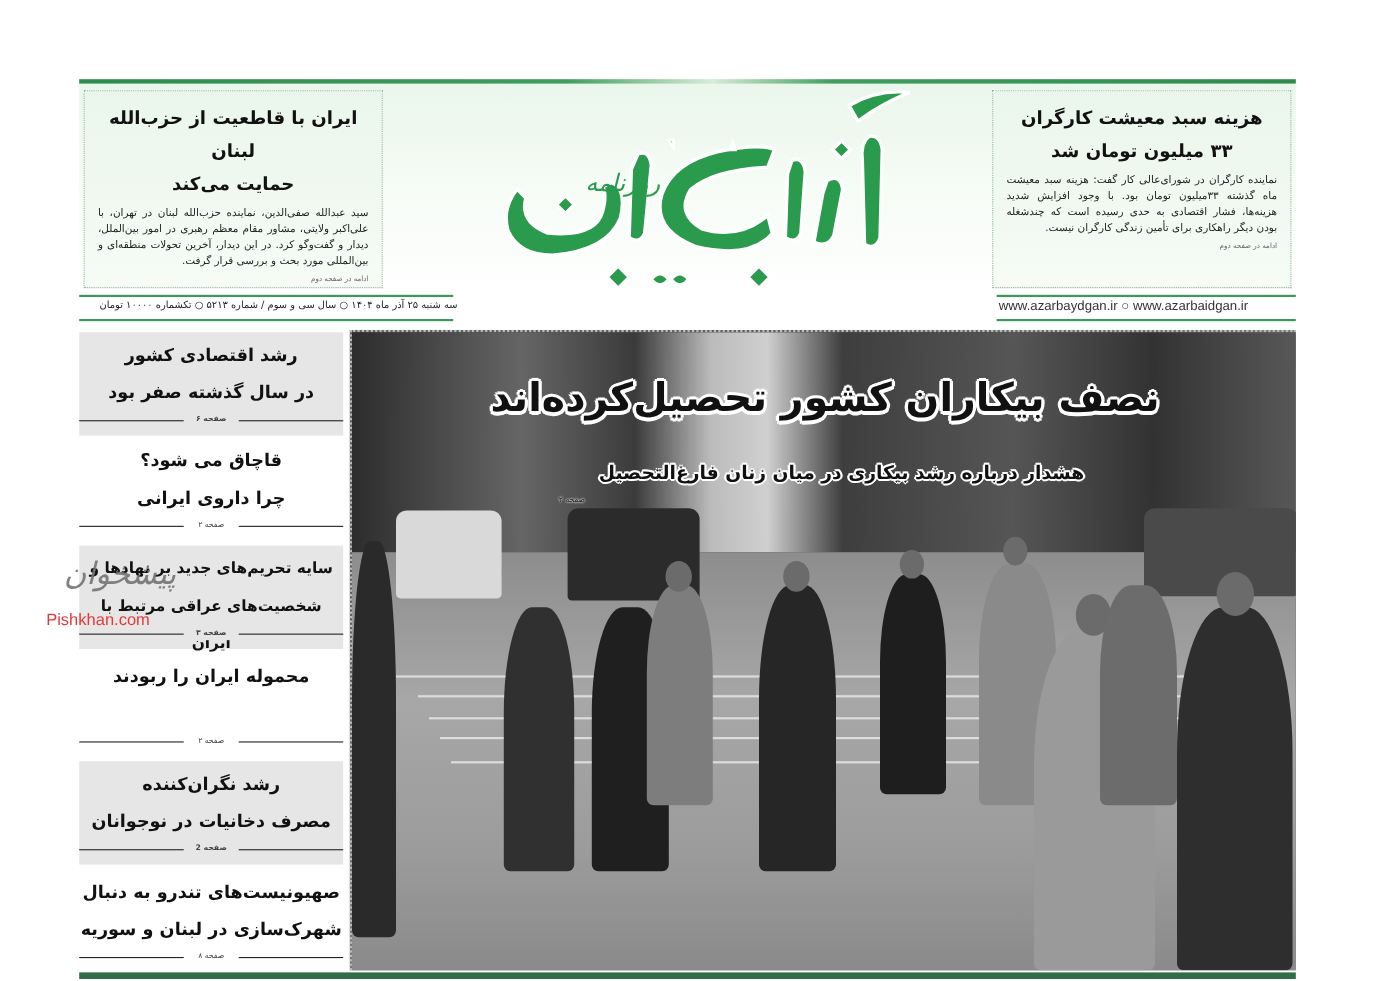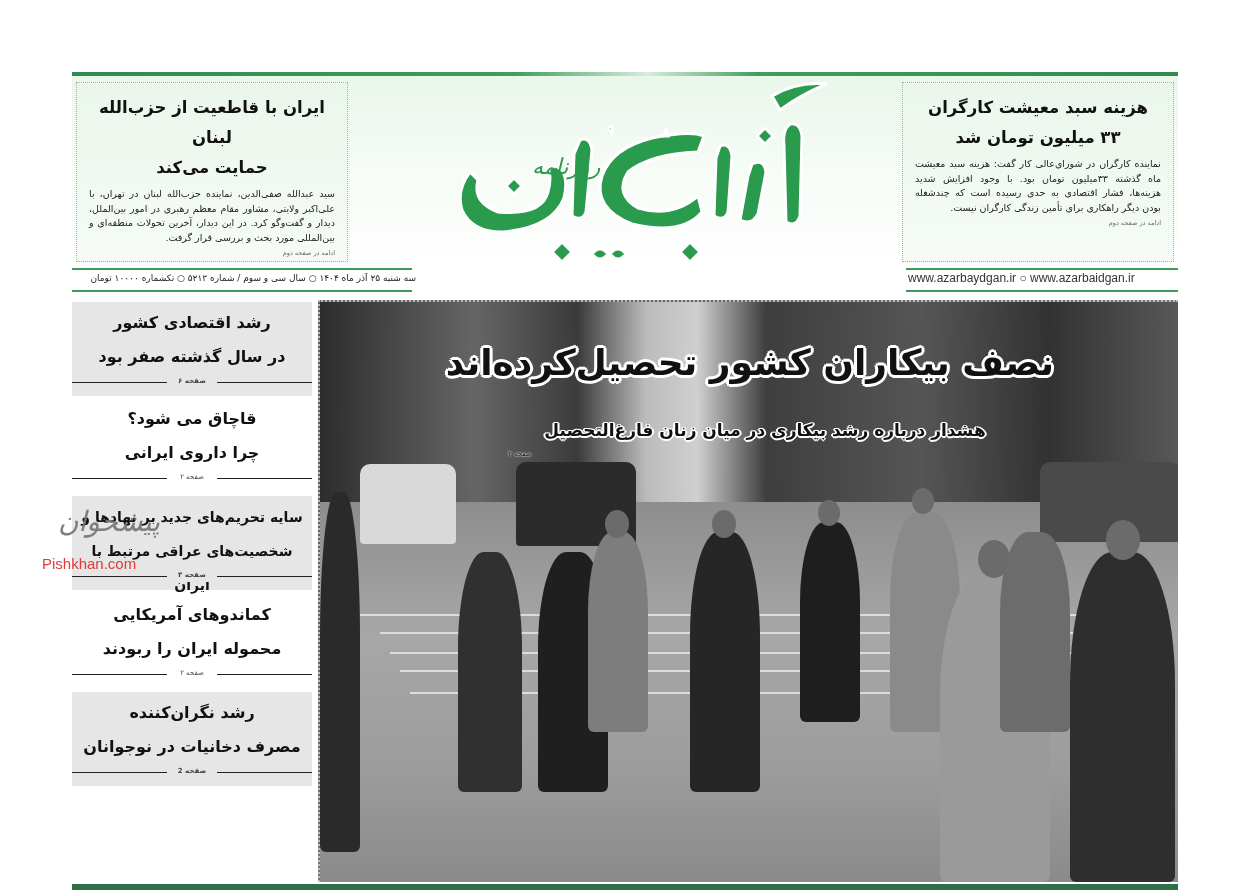--- a/index.html
+++ b/index.html
@@ -162,33 +162,40 @@
     </div>
     <div class="side-item shaded" style="top:194px">
       <h3 style="font-size:14px">سایه تحریم‌های جدید بر نهادها و</h3>
       <h3 style="font-size:14px">شخصیت‌های عراقی مرتبط با ایران</h3>
       <div class="side-ref">
           <div class="bar"></div>
           <div class="lbl">صفحه ۳</div>
         </div>
     </div>
     <div class="side-item" style="top:292px">
-      <h3>کماندوهای آمریکایی</h3>
       <h3>محموله ایران را ربودند</h3>
       <div class="side-ref">
           <div class="bar"></div>
           <div class="lbl">صفحه ۲</div>
         </div>
     </div>
     <div class="side-item shaded" style="top:390px">
       <h3>رشد نگران‌کننده</h3>
       <h3>مصرف دخانیات در نوجوانان</h3>
       <div class="side-ref">
           <div class="bar"></div>
           <div class="lbl">صفحه 2</div>
+        </div>
+    </div>
+    <div class="side-item" style="top:488px">
+      <h3>صهیونیست‌های تندرو به دنبال</h3>
+      <h3>شهرک‌سازی در لبنان و سوریه</h3>
+      <div class="side-ref">
+          <div class="bar"></div>
+          <div class="lbl">صفحه ۸</div>
         </div>
     </div>
   </div>
 
   <div class="photo">
     <div class="sky"></div>
     <div class="road"></div>
     <div class="stripe" style="left:40px; top:312px; width:760px;"></div>
     <div class="stripe" style="left:60px; top:330px; width:740px;"></div>
     <div class="stripe" style="left:70px; top:350px; width:730px;"></div>

